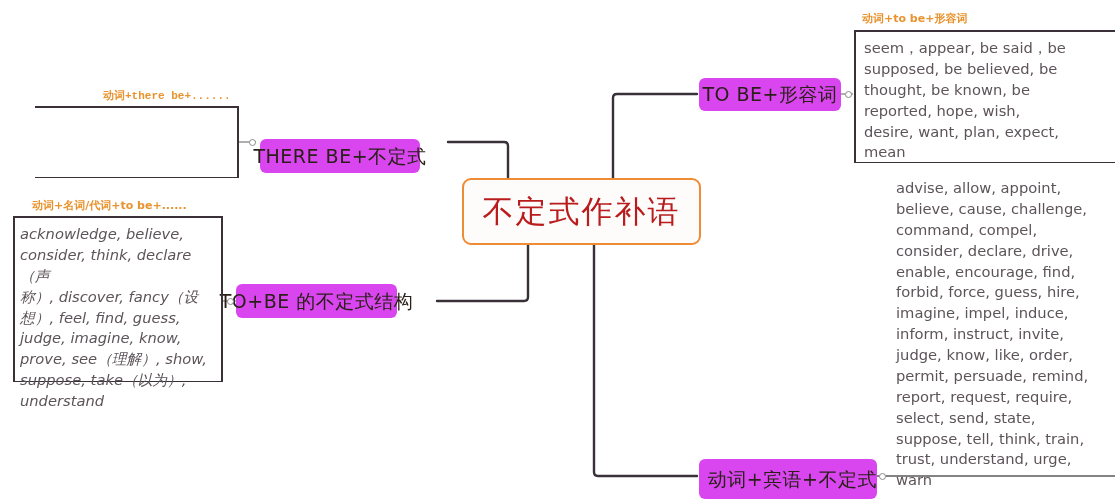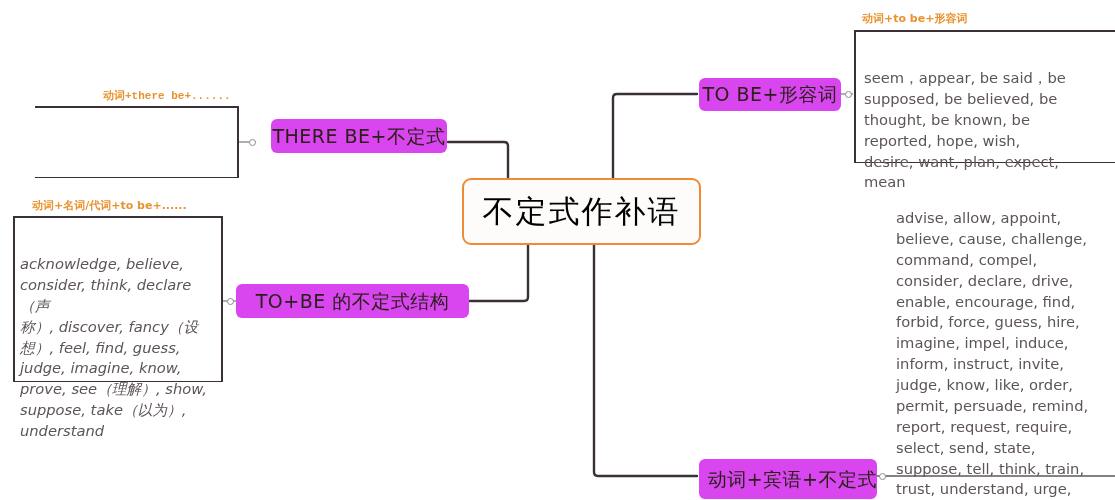--- a/index.html
+++ b/index.html
@@ -43,35 +43,34 @@
 
   
   .central {
     position: absolute;
     background: #fdfcfb;
     border: 2.5px solid #F08B35;
     border-radius: 9px;
     display: flex;
     align-items: center;
     justify-content: center;
-    color: #000000;
+    color: #b91c1c;
     font-size: 31px;
     letter-spacing: 2px;
     white-space: nowrap;
   }
 
   
   .leaf {
     position: absolute;
     color: #5d5459;
     font-size: 14.7px;
     line-height: 1.42;
     white-space: pre-line;
     box-sizing: border-box;
-    margin-top: 30px;
   }
   .leaf-head {
     position: absolute;
     color: #E8932F;
     font-size: 11px;
     white-space: nowrap;
     font-weight: 600;
   }
 
   
@@ -113,25 +112,25 @@
 
     <line x1="841" y1="94" x2="853" y2="94" stroke="#8d8d8d" stroke-width="1.4"></line>
 
     <line x1="877" y1="476" x2="1115" y2="476" stroke="#5a5a5a" stroke-width="1.5"></line>
   </svg>
 
   <div class="central" style="left:462px; top:178px; width:235px; height:63px;">
     <span>不定式作补语</span>
   </div>
 
-  <div class="pill" style="left:260px; top:119px; width:176px; height:34px;margin-left:11px;">
+  <div class="pill" style="left:260px; top:139px; width:160px; height:34px;">
     <span>THERE BE+不定式</span>
   </div>
 
-  <div class="pill" style="left:236px; top:284px; width:233px; height:34px;">
+  <div class="pill" style="left:236px; top:284px; width:161px; height:34px;">
     <span>TO+BE 的不定式结构</span>
   </div>
 
   <div class="pill" style="left:699px; top:78px; width:142px; height:33px;">
     <span>TO BE+形容词</span>
   </div>
 
   <div class="pill" style="left:699px; top:459px; width:178px; height:40px;justify-content:flex-end;">
     <span>动词+宾语+不定式</span>
   </div>

